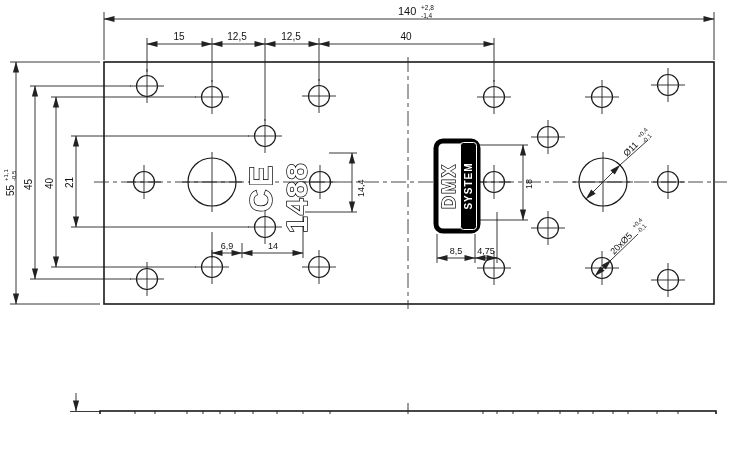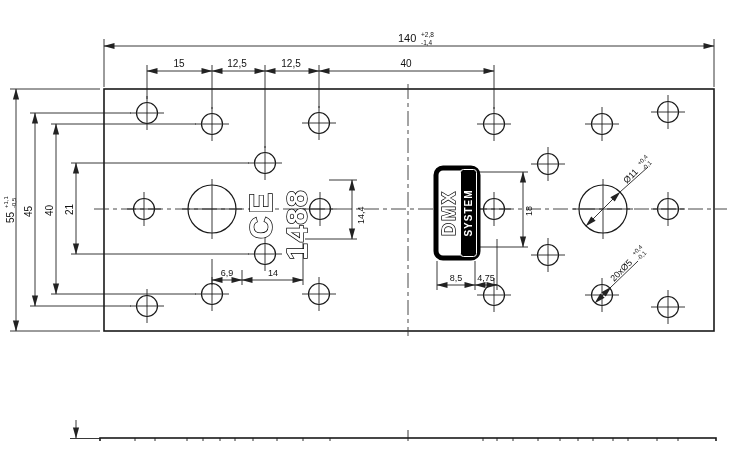--- a/index.html
+++ b/index.html
@@ -1,17 +1,17 @@
 <!DOCTYPE html>
 <html><head>
 <meta charset="utf-8">
 <style>
   html,body{margin:0;padding:0;background:#ffffff;}
   .stage{position:relative;width:730px;height:414px;background:#ffffff;overflow:hidden;
-         font-family:"Liberation Sans",sans-serif;margin-top:27px;}
+         font-family:"Liberation Sans",sans-serif;}
   svg{position:absolute;left:0;top:0;}
   svg text{fill:#111;font-family:"Liberation Sans",sans-serif;}
   .dimtxt{font-size:10px;}
   .dimtxt-s{font-size:9px;}
   .toltxt{font-size:6.5px;}
   .outline-art{fill:#ffffff;stroke:#1a1a1a;stroke-width:1.6;}
   .thin{stroke:#222;stroke-width:0.9;fill:none;}
   .dimline{stroke:#222;stroke-width:0.9;fill:none;}
   .centerline{stroke:#333;stroke-width:0.9;fill:none;stroke-dasharray:15 4 4 4;}
   .stamp{font-weight:bold;fill:#ffffff;stroke:#000;paint-order:stroke;}

